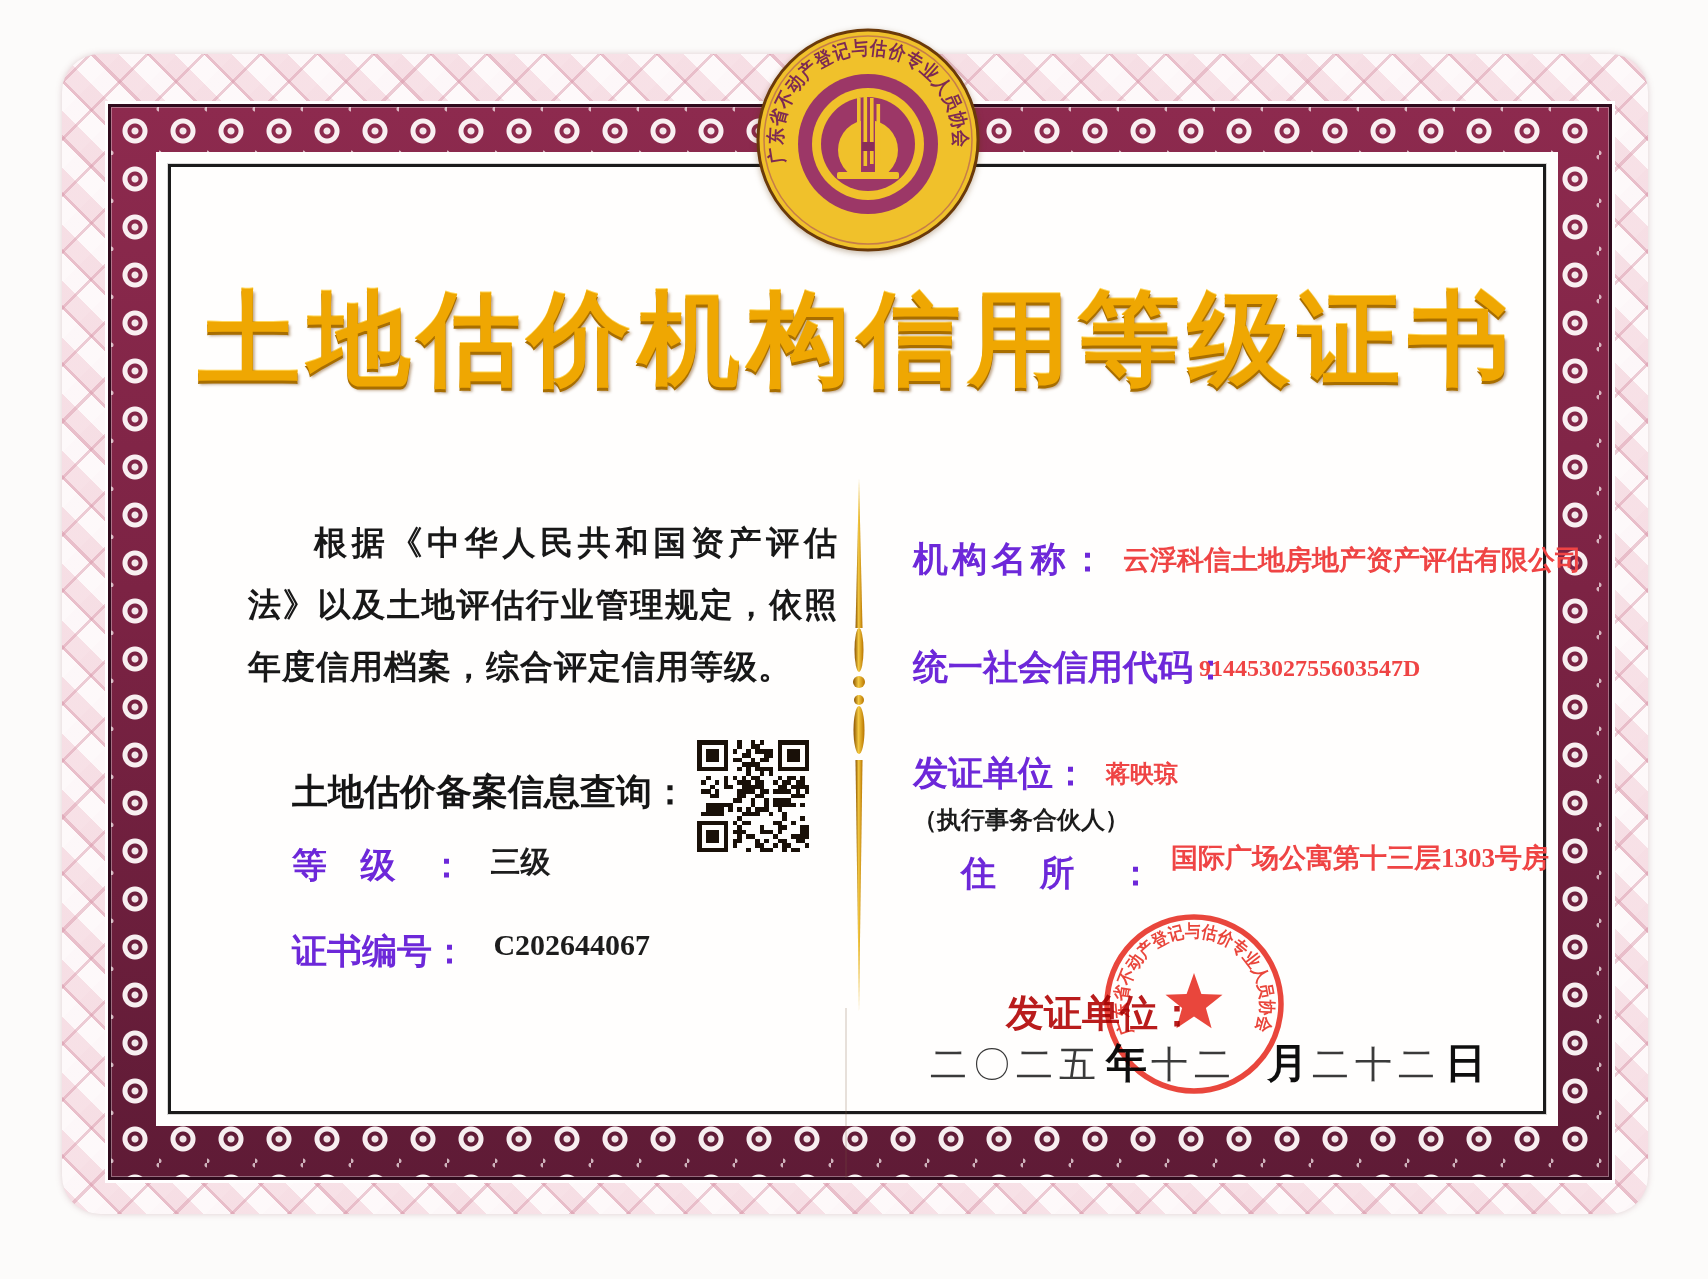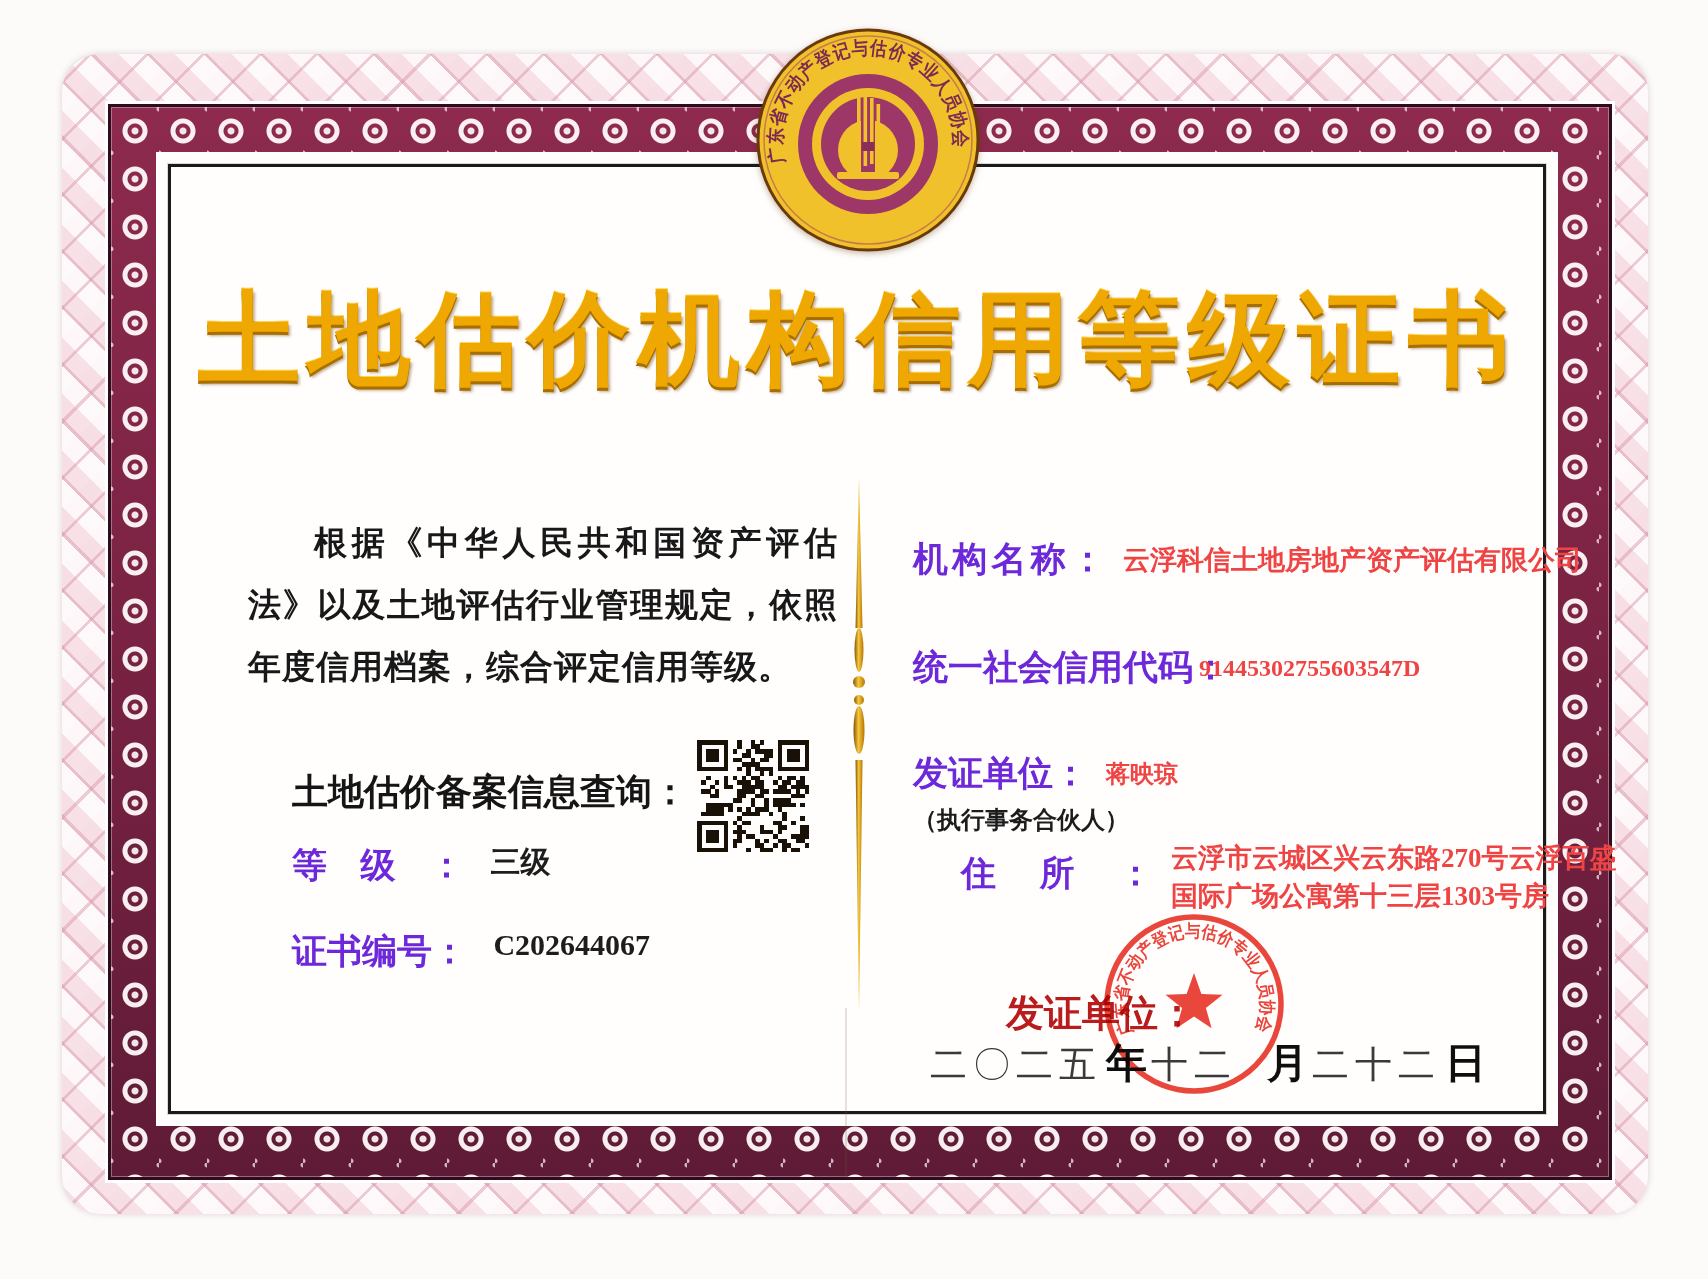--- a/index.html
+++ b/index.html
@@ -445,21 +445,20 @@
 
     <div class="rrow" style="top:238px;">
       <span class="lab">发证单位：</span>
       <span class="rval big">蒋映琼</span>
     </div>
     <div class="note" style="top:292px;">（执行事务合伙人）</div>
 
     <div class="rrow addr" style="top:322px;margin-left:48px;">
       <span class="lab jlab w-right" style="padding-top:16px;">住所：</span>
       <span class="rval">
-        <div>云浮市云城区兴云东路270号云浮百盛</div>
         <div>国际广场公寓第十三层1303号房</div>
       </span>
     </div>
   </div>
 
   <div class="issuer">发证单位：</div>
 
   <div class="dateline">
     <span class="num">二〇二五</span><span class="unit">年</span><span class="num">十二</span><span class="unit month">月</span><span class="num">二十二</span><span class="unit">日</span>
   </div>

